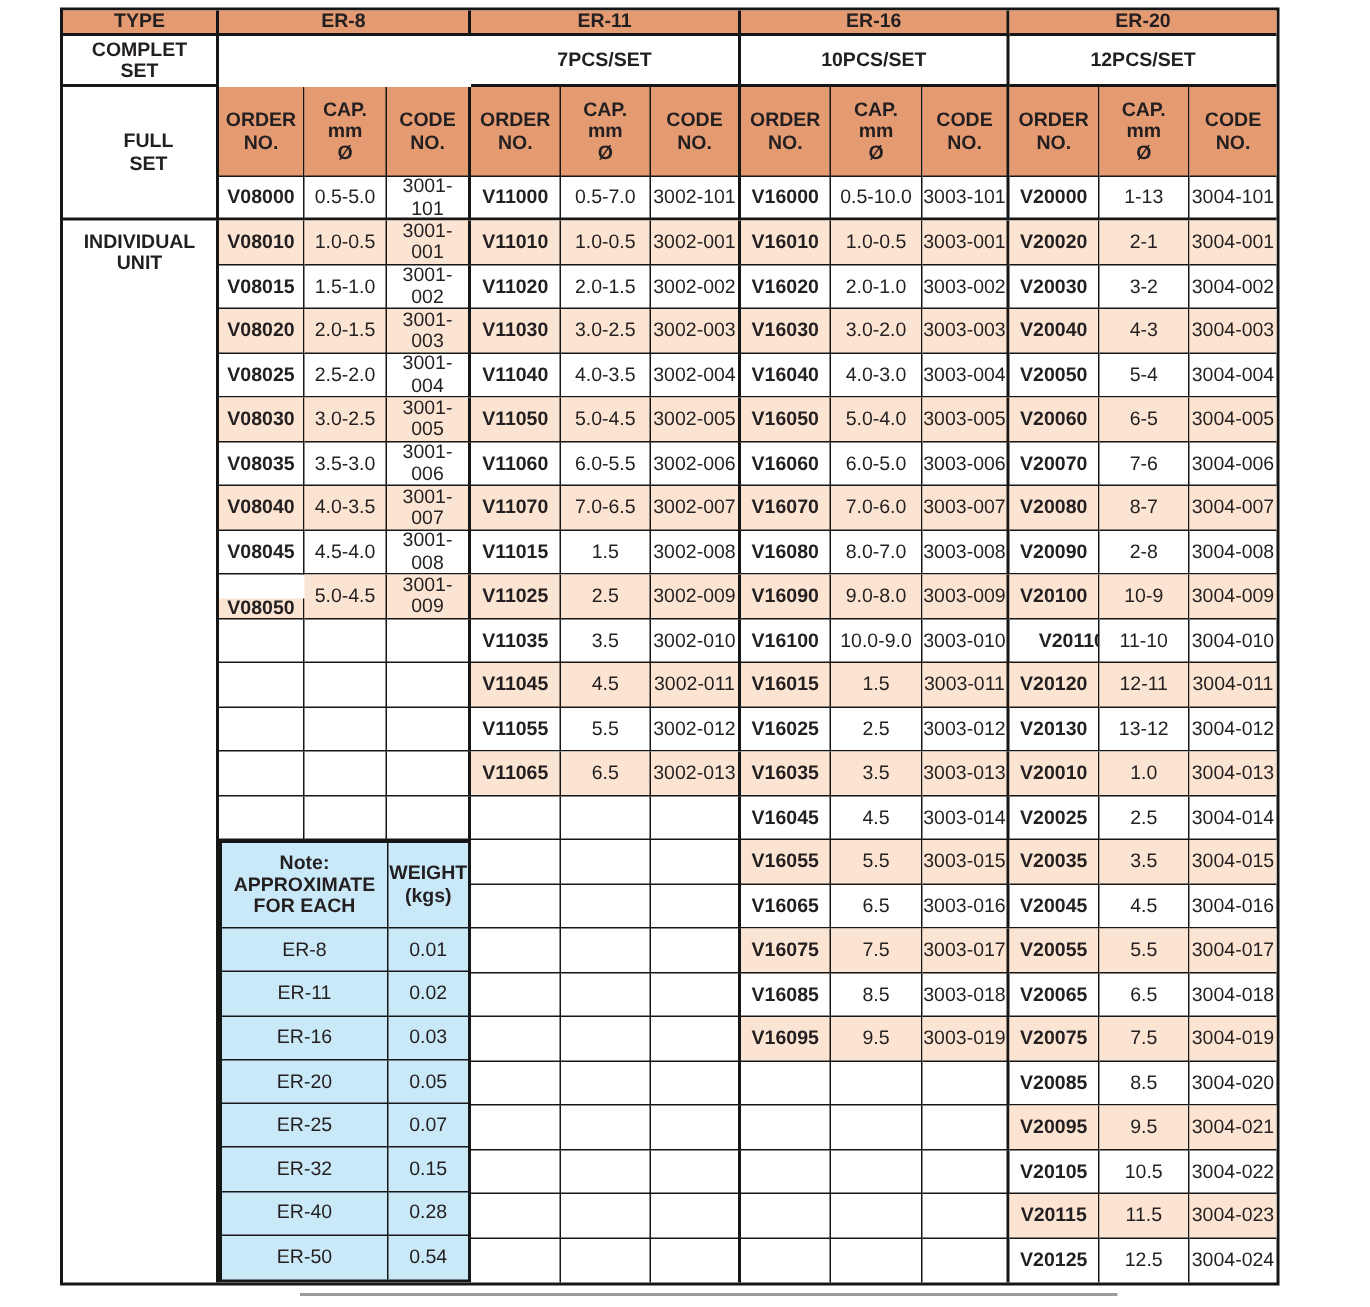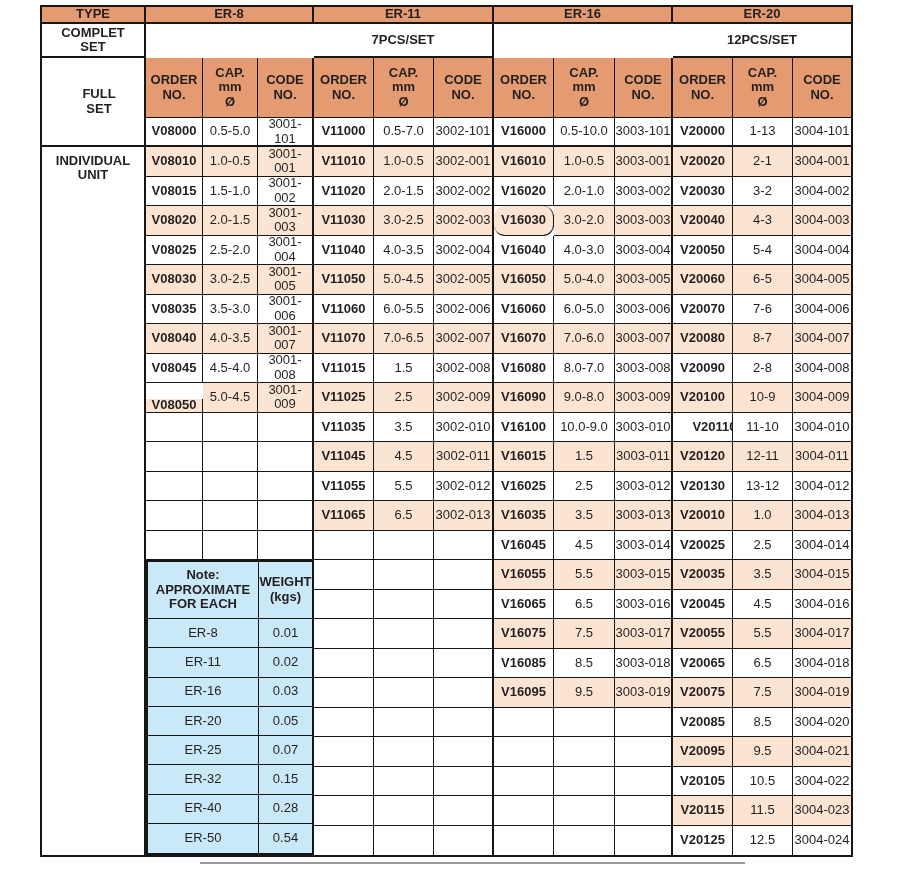--- a/index.html
+++ b/index.html
@@ -61,20 +61,21 @@
 <div class="page">
   <div id="table-grid">
       <div class="c hdr tr thb" style="grid-area: 1 / 1;">TYPE</div>
       <div class="c hdr thb tr" style="grid-area: 1 / 2 / auto / span 3;">ER-8</div>
       <div class="c hdr thb tr" style="grid-area: 1 / 5 / auto / span 3;">ER-11</div>
       <div class="c hdr thb tr" style="grid-area: 1 / 8 / auto / span 3;">ER-16</div>
       <div class="c hdr thb last" style="grid-area: 1 / 11 / auto / span 3;">ER-20</div>
       <div class="c bold tr thb" style="grid-area: 2 / 1;">COMPLET
 SET</div>
       <div class="c bold thb tr" style="grid-area: 2 / 5 / auto / span 3;">7PCS/SET</div>
+      <div class="c bold thb tr" style="grid-area: 2 / 8 / auto / span 3;">10PCS/SET</div>
       <div class="c bold thb last" style="grid-area: 2 / 11 / auto / span 3; text-align: center;">12PCS/SET</div>
       <div class="c bold tr thb" style="grid-area: 3 / 1 / span 2; padding-left: 12px;">FULL
 SET</div>
       <div class="c hdr " style="grid-area: 3 / 2;">ORDER
 NO.</div>
       <div class="c hdr " style="grid-area: 3 / 3;">CAP.
 mm
 Ø</div>
       <div class="c hdr tr" style="grid-area: 3 / 4;">CODE
 NO.</div>
@@ -136,21 +137,21 @@
       <div class="c  tr" style="grid-area: 6 / 10;">3003-002</div>
       <div class="c bold" style="grid-area: 6 / 11;">V20030</div>
       <div class="c " style="grid-area: 6 / 12;">3-2</div>
       <div class="c  last" style="grid-area: 6 / 13;">3004-002</div>
       <div class="c bold shade" style="grid-area: 7 / 2;">V08020</div>
       <div class="c  shade" style="grid-area: 7 / 3;">2.0-1.5</div>
       <div class="c  shade tr" style="grid-area: 7 / 4;">3001-003</div>
       <div class="c bold shade" style="grid-area: 7 / 5;">V11030</div>
       <div class="c  shade" style="grid-area: 7 / 6;">3.0-2.5</div>
       <div class="c  shade tr" style="grid-area: 7 / 7;">3002-003</div>
-      <div class="c bold shade" style="grid-area: 7 / 8; border-radius: 11px;">V16030</div>
+      <div class="c bold shade" style="grid-area: 7 / 8;">V16030</div>
       <div class="c  shade" style="grid-area: 7 / 9;">3.0-2.0</div>
       <div class="c  shade tr" style="grid-area: 7 / 10;">3003-003</div>
       <div class="c bold shade" style="grid-area: 7 / 11;">V20040</div>
       <div class="c  shade" style="grid-area: 7 / 12;">4-3</div>
       <div class="c  shade last" style="grid-area: 7 / 13;">3004-003</div>
       <div class="c bold" style="grid-area: 8 / 2;">V08025</div>
       <div class="c " style="grid-area: 8 / 3;">2.5-2.0</div>
       <div class="c  tr" style="grid-area: 8 / 4;">3001-004</div>
       <div class="c bold" style="grid-area: 8 / 5;">V11040</div>
       <div class="c " style="grid-area: 8 / 6;">4.0-3.5</div>

